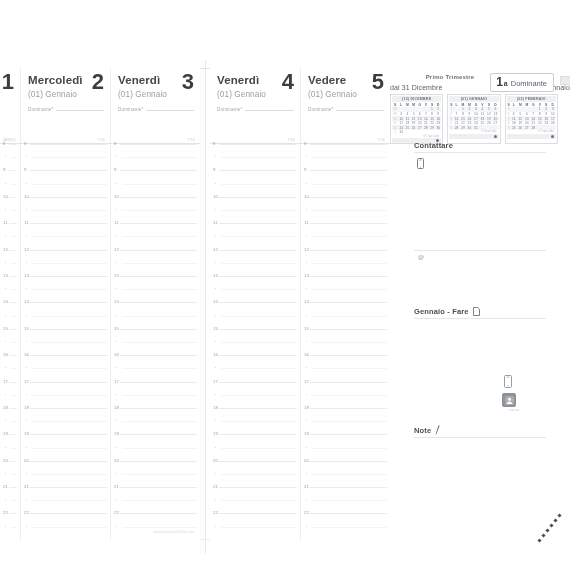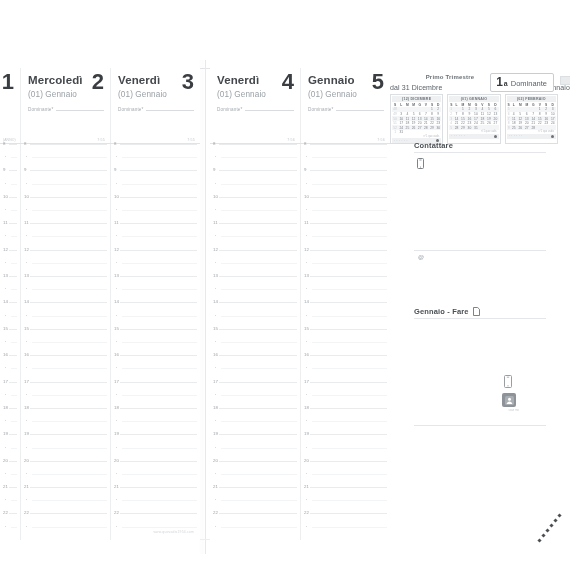--- a/index.html
+++ b/index.html
@@ -604,21 +604,21 @@
         <div class="dayname">Venerdì</div>
         <div class="daydate">(01) Gennaio</div>
         <div class="daynum">4</div>
         <div class="dom-row">
           <span class="dom-label">Dominante*</span>
           <span class="dom-line"></span>
         </div>
         <div class="daycorner">7:56</div>
       </div>
       <div class="daycol" style="width:90px;">
-        <div class="dayname">Gennaio</div>
+        <div class="dayname">Vedere</div>
         <div class="daydate">(01) Gennaio</div>
         <div class="daynum">5</div>
         <div class="dom-row">
           <span class="dom-label">Dominante*</span>
           <span class="dom-line"></span>
         </div>
         <div class="daycorner">7:56</div>
       </div>
       <div class="dayheader-base"></div>
     </div>
@@ -1155,20 +1155,28 @@
               <rect x="0" y="0" width="9" height="9" rx="1.5" fill="#ffffff" opacity="0.25"></rect>
               <circle cx="4.5" cy="3.2" r="1.5" fill="#ffffff"></circle>
               <path d="M1.6 8c0.4-1.7 1.6-2.6 2.9-2.6S7 6.3 7.4 8z" fill="#ffffff"></path>
             </svg>
           </div>
           <div class="qrcap" style="right:27px; top:90px;">scan me</div>
         </div>
       </div>
 
       <div class="section" style="top:357px; height:120px;">
+        <div class="shead">
+          <span>Note</span>
+          <span class="ic">
+            <svg width="6" height="10" viewBox="0 0 6 10">
+              <path d="M4.6 0.4 L1.1 9.4 L0.6 9.4 L3.6 0.4 Z" fill="#3c4044"></path>
+            </svg>
+          </span>
+        </div>
         <div style="border-top:1px solid #e4e6e9; height:108px;"></div>
       </div>
 
     </div>
   </div>
 
   <svg class="perf" viewBox="0 0 46 46">
     <g fill="#4a4f54">
       <rect x="40" y="6" width="3" height="3" transform="rotate(45 41.5 7.5)"></rect>
       <rect x="36" y="11" width="3" height="3" transform="rotate(45 37.5 12.5)"></rect>

